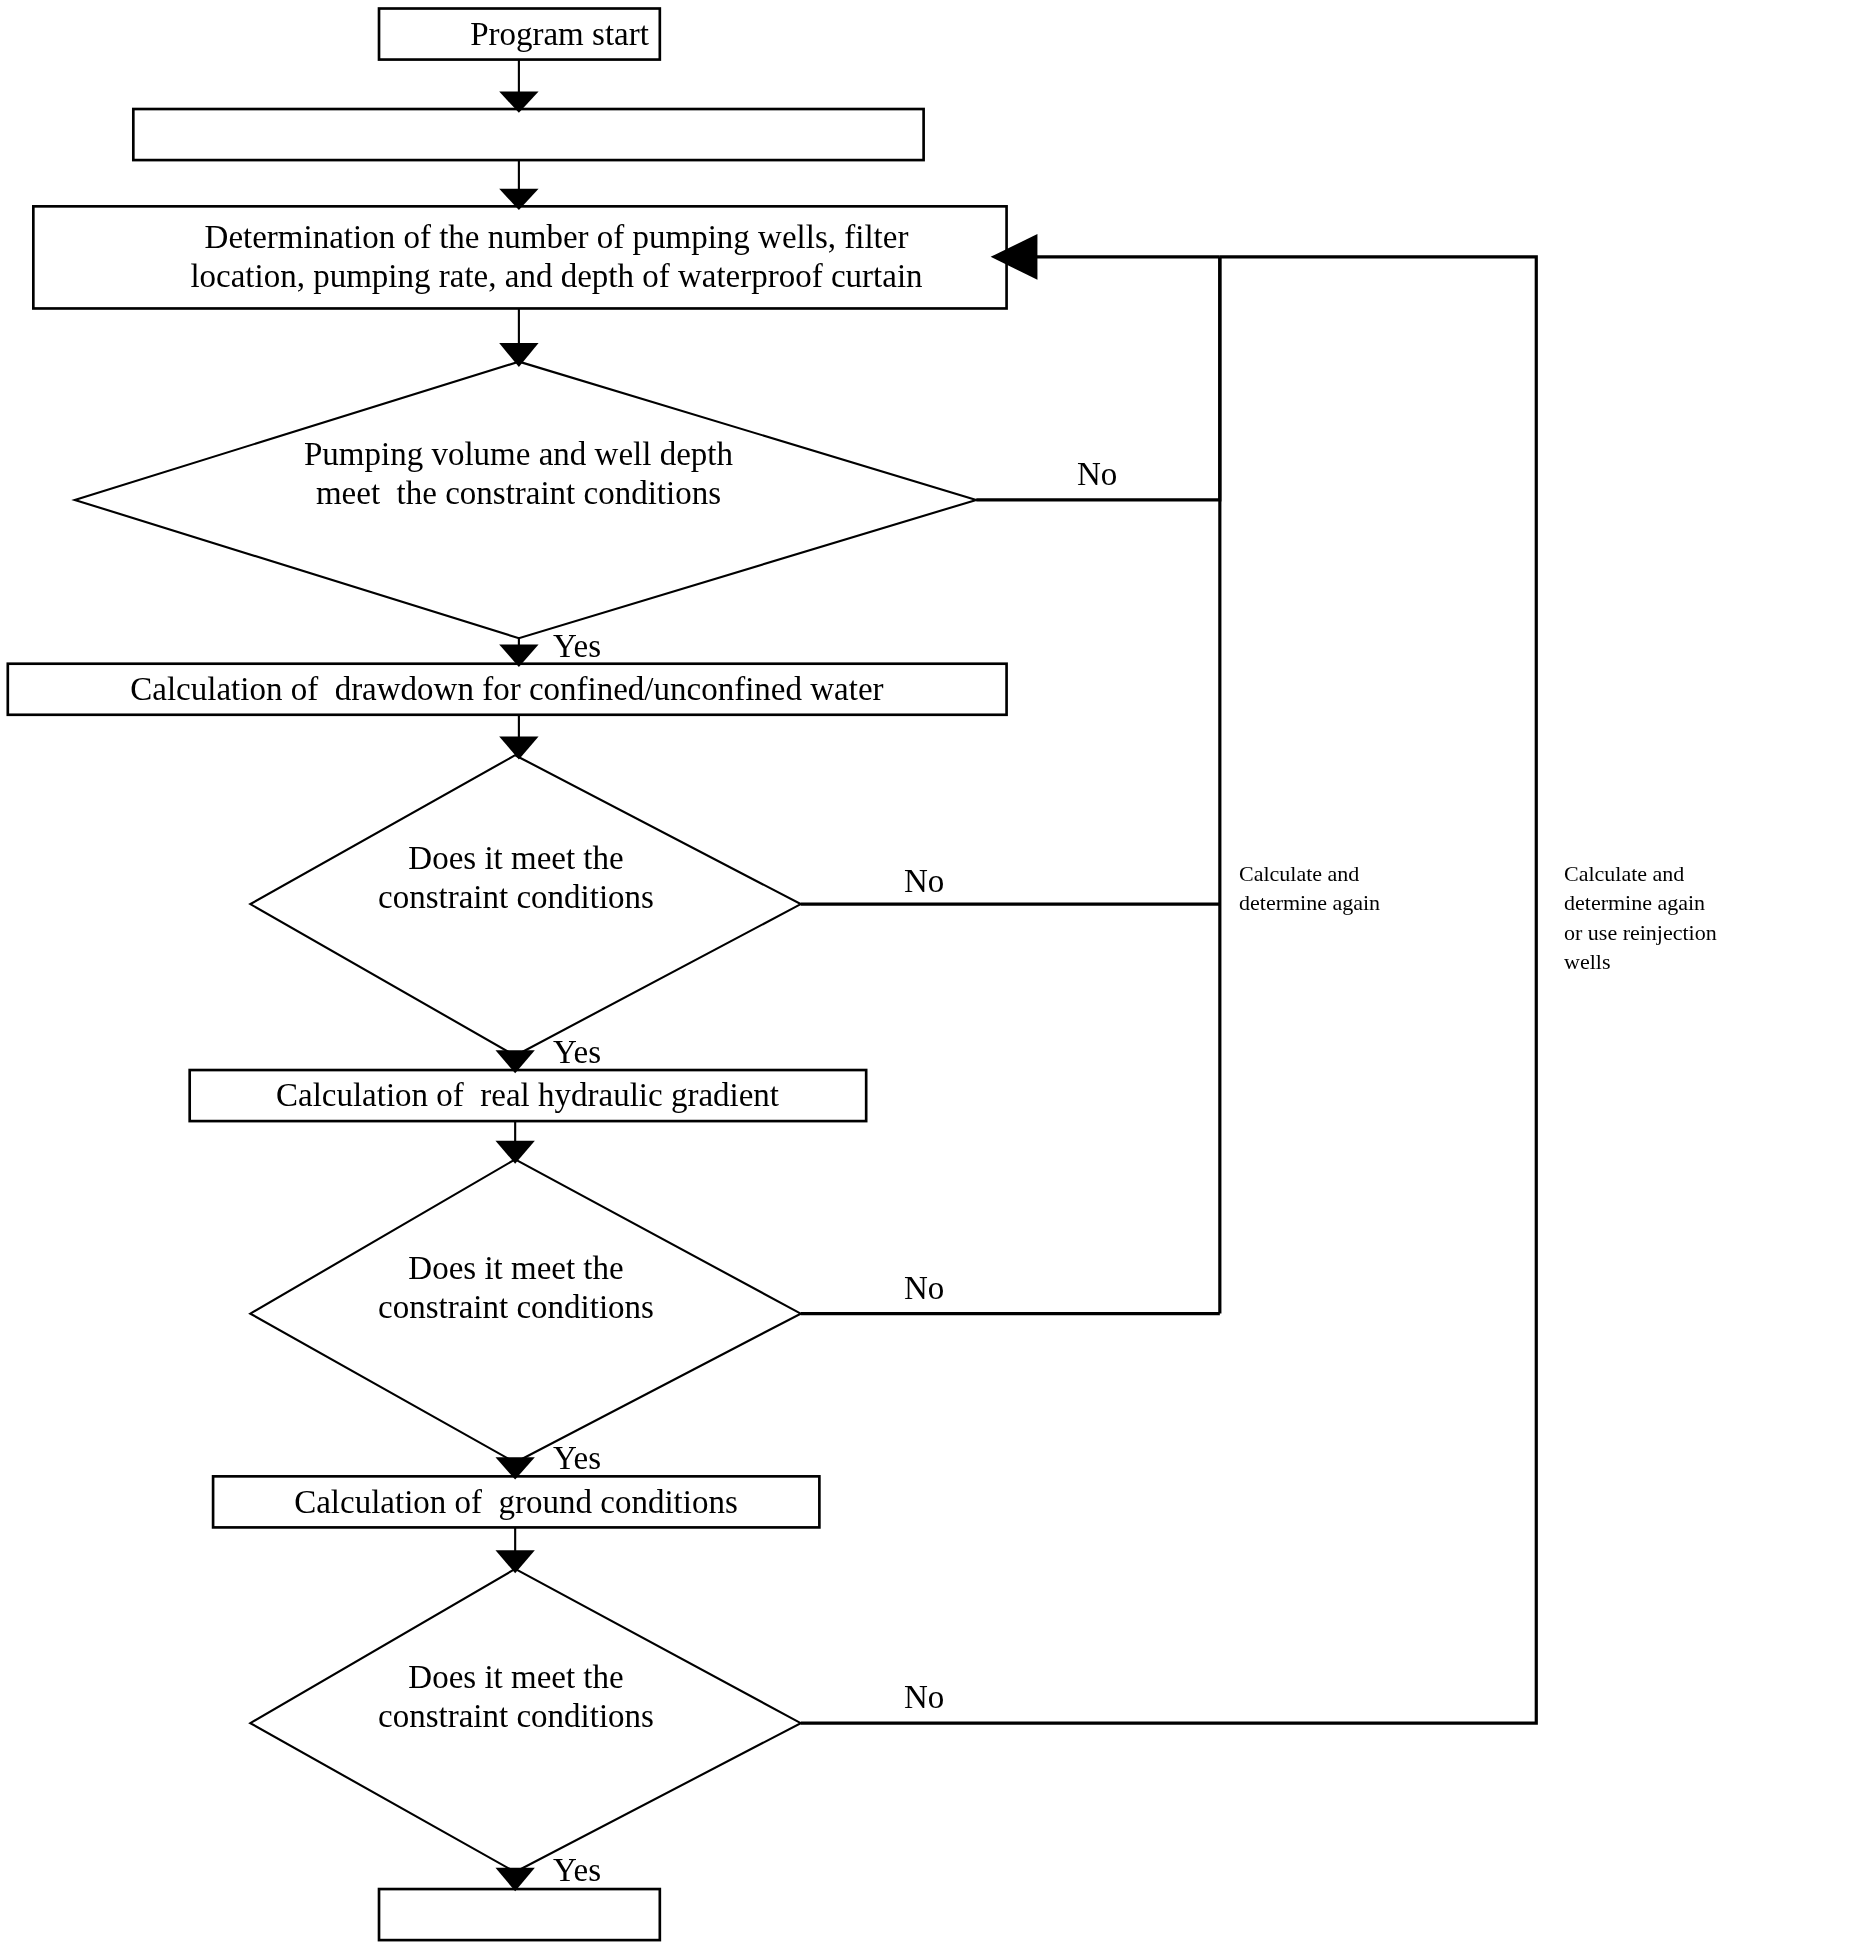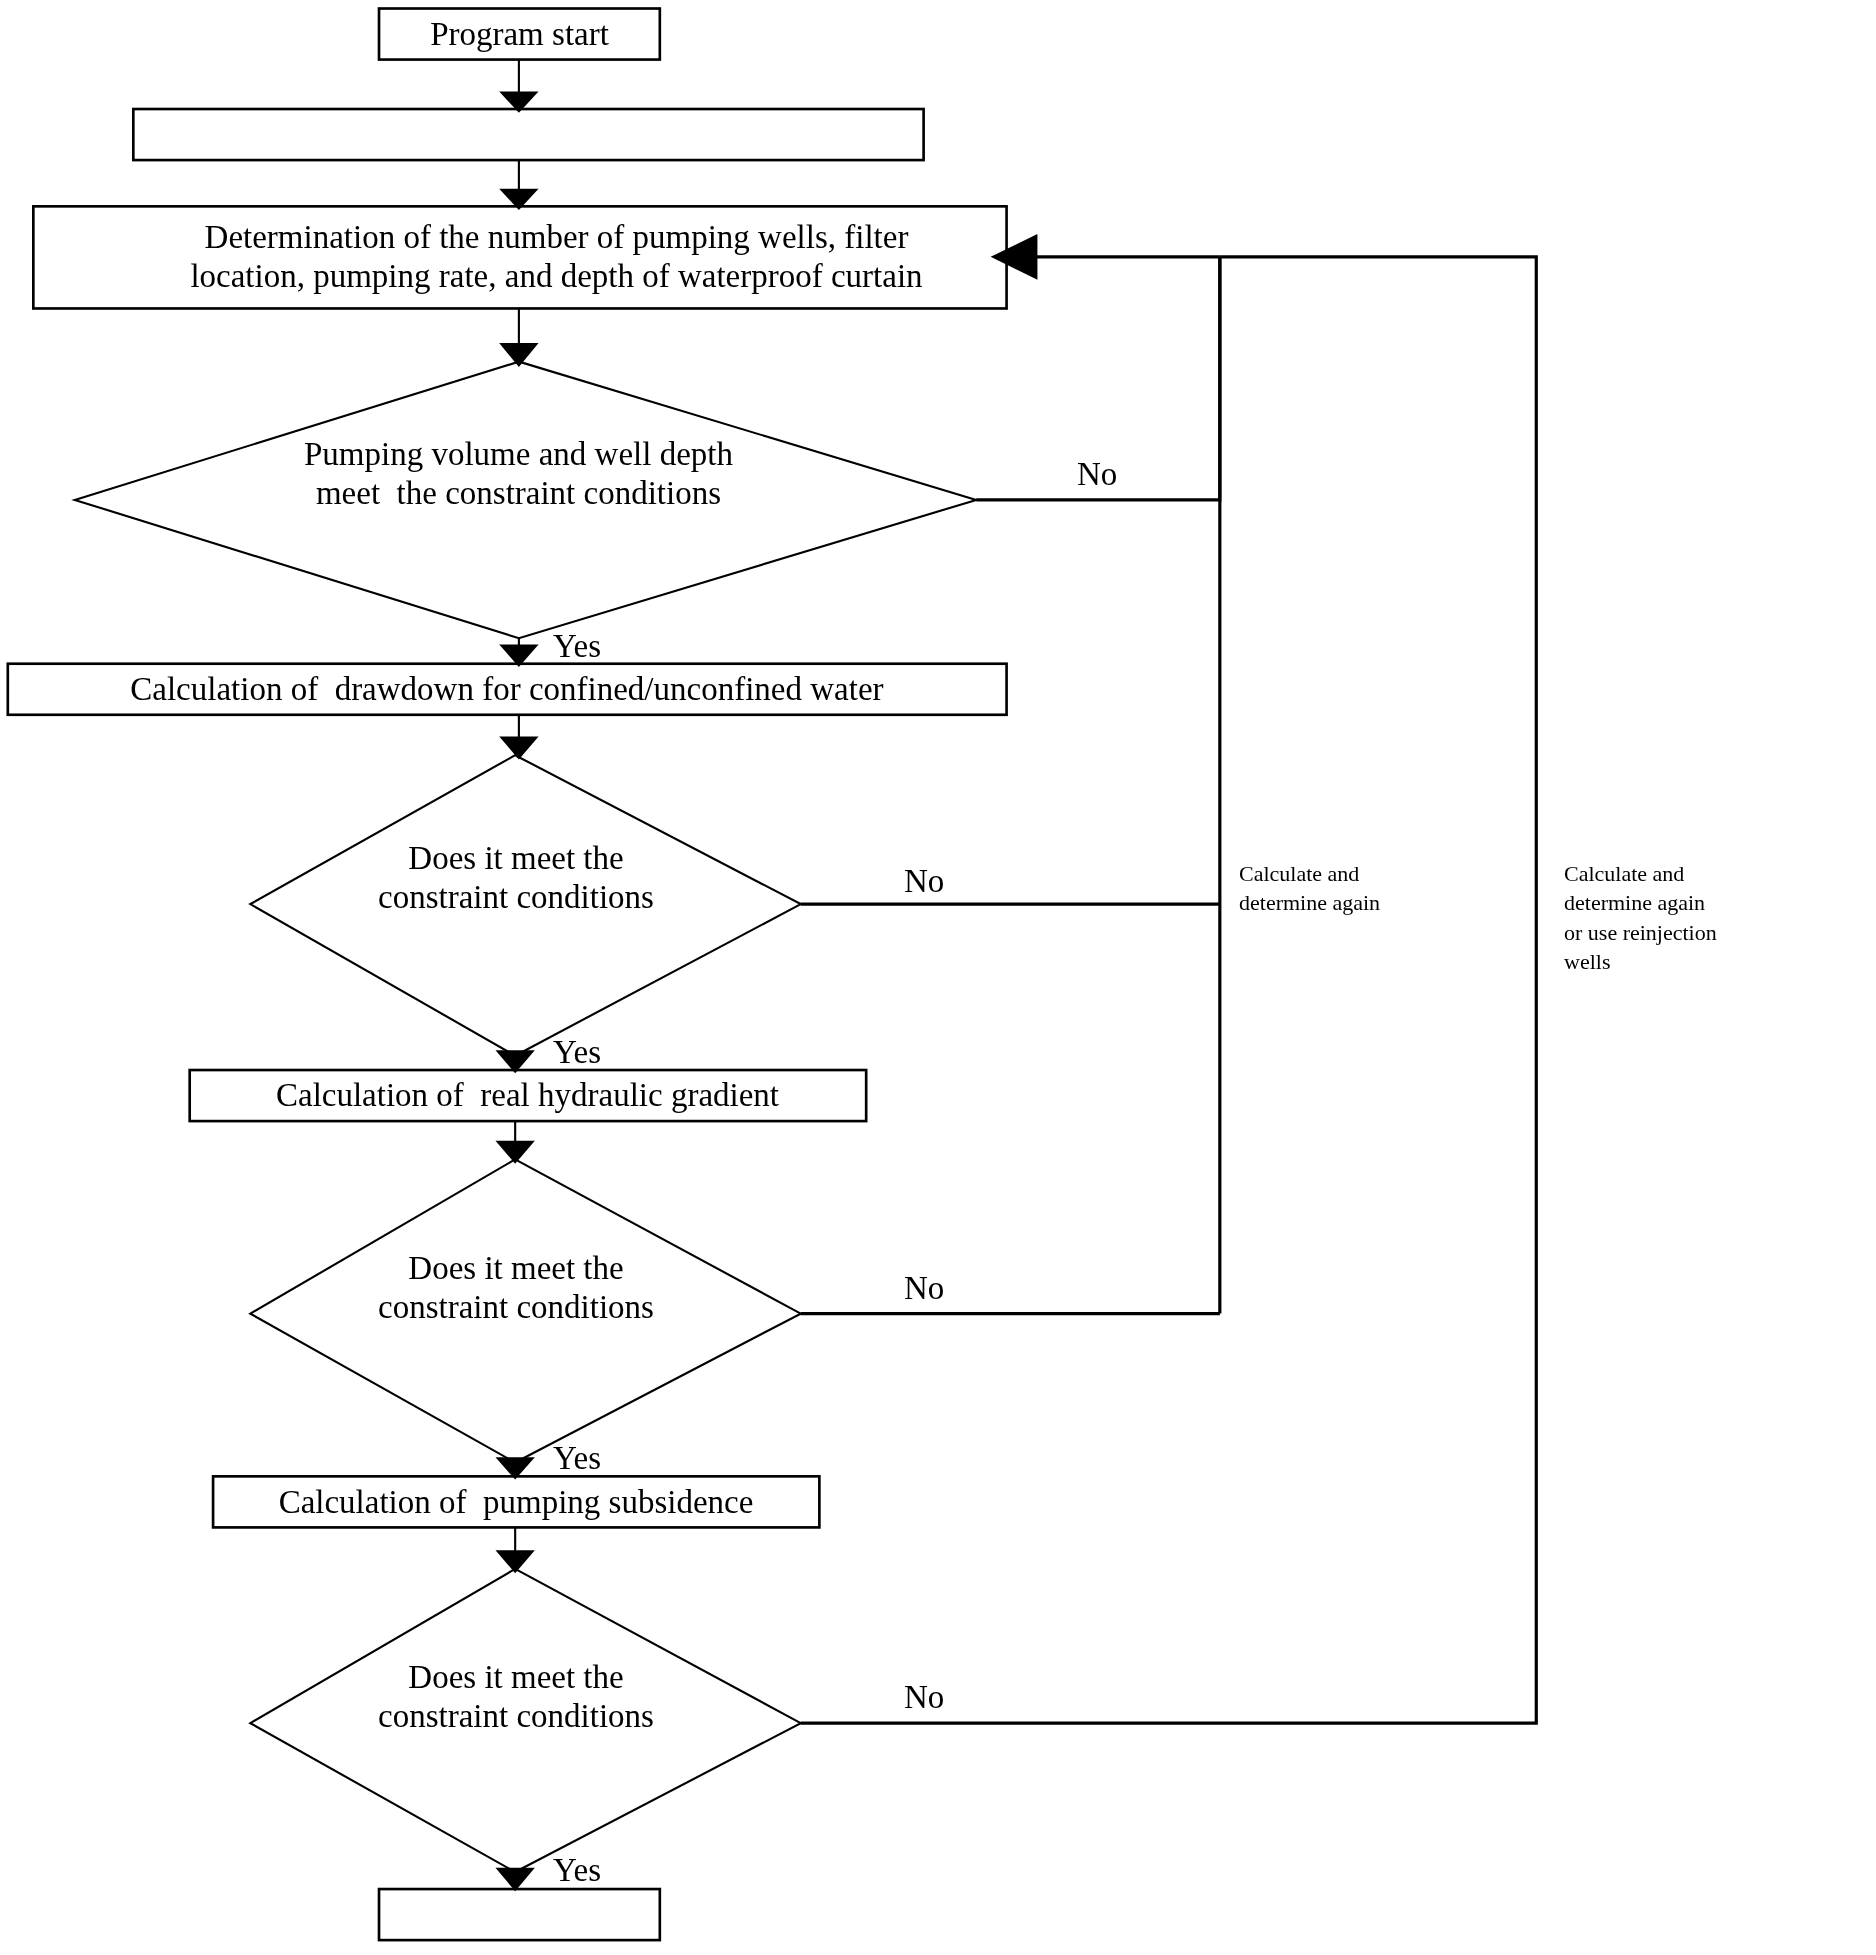--- a/index.html
+++ b/index.html
@@ -102,40 +102,40 @@
     <path d="M1505,2470 L2293,2470" fill="none" stroke="#000000" stroke-width="6"></path>
 
     <line x1="2293" y1="483" x2="2293" y2="2470" stroke="#000000" stroke-width="6"></line>
 
     <path d="M1505,3240 L2888,3240 L2888,483 L2293,483" fill="none" stroke="#000000" stroke-width="6"></path>
 
     <line x1="1900" y1="483" x2="2293" y2="483" stroke="#000000" stroke-width="6"></line>
     <polygon points="1862,483 1950,440 1950,526" fill="#000000"></polygon>
   </svg>
 
-  <div class="node-text" style="left:379px; top:8.5px; width:281px; height:51px;">Program start</div>
+  <div class="node-text" style="left:379px; top:8.5px; width:281px; height:51px;padding-left:40px;">Program start</div>
 
 
   <div class="node-text" style="left:33px; top:206px; width:973px; height:102px;margin-left:37px;">Determination of the number of pumping wells, filter
 location, pumping rate, and depth of waterproof curtain</div>
 
   <div class="node-text" style="left:93px; top:431px; width:851px; height:85px;">Pumping volume and well depth
 meet  the constraint conditions</div>
 
   <div class="node-text" style="left:7.4px; top:664px; width:999px; height:51px;">Calculation of  drawdown for confined/unconfined water</div>
 
   <div class="node-text" style="left:250px; top:835px; width:532px; height:85px;">Does it meet the
 constraint conditions</div>
 
   <div class="node-text" style="left:189px; top:1070px; width:677px; height:51px;">Calculation of  real hydraulic gradient</div>
 
   <div class="node-text" style="left:250px; top:1245px; width:532px; height:85px;">Does it meet the
 constraint conditions</div>
 
-  <div class="node-text" style="left:213px; top:1477px; width:606px; height:51px;">Calculation of  pumping subsidence</div>
+  <div class="node-text" style="left:213px; top:1477px; width:606px; height:51px;">Calculation of  ground conditions</div>
 
   <div class="node-text" style="left:250px; top:1654px; width:532px; height:85px;">Does it meet the
 constraint conditions</div>
 
   <div class="node-text" style="left:379px; top:1989px; width:287px; height:51px;">Program end</div>
 
   <div class="edge-label" style="left:1077px; top:455px;">No</div>
   <div class="edge-label" style="left:553px; top:627px;">Yes</div>
 
   <div class="edge-label" style="left:904px; top:862px;">No</div>

